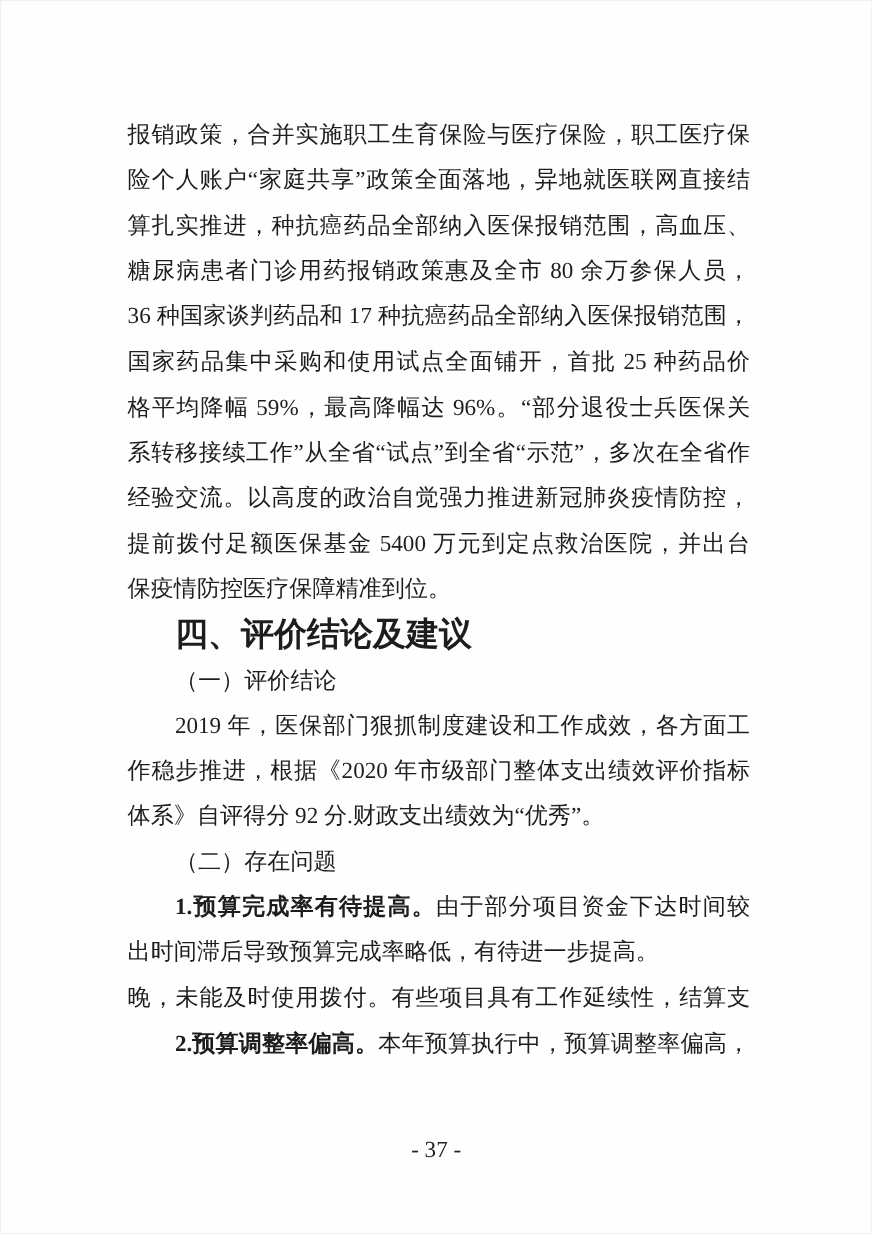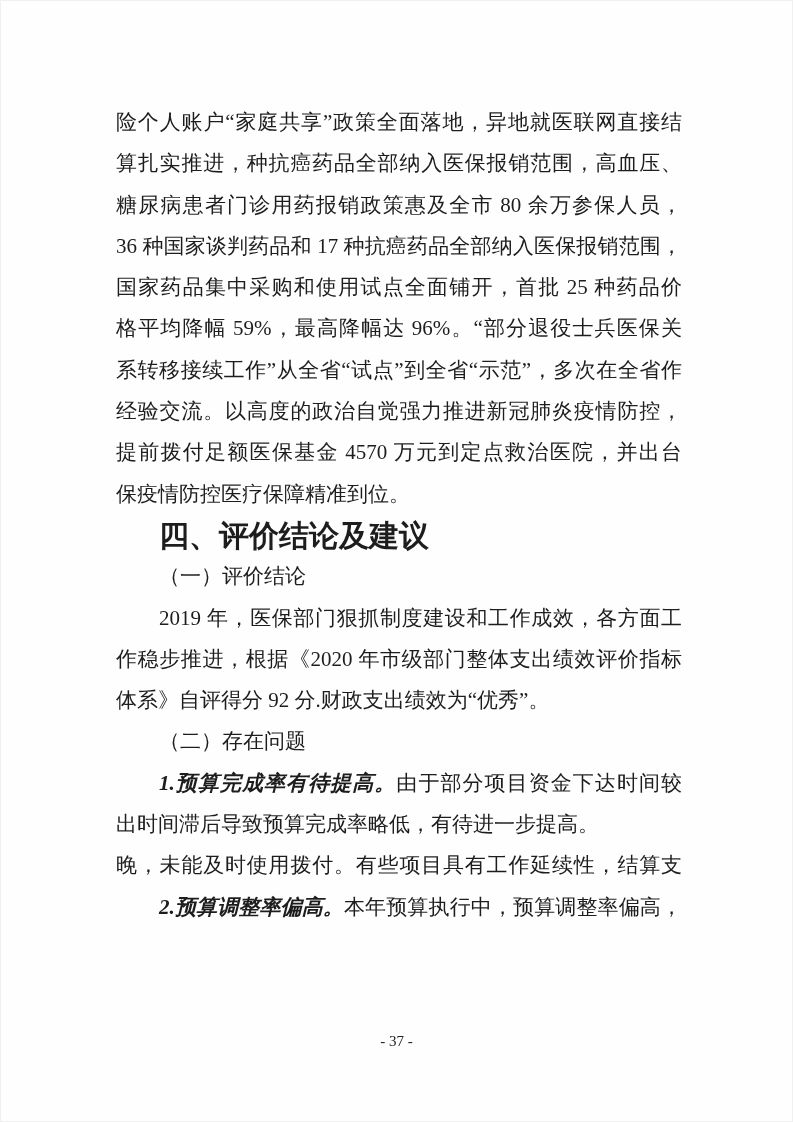--- a/index.html
+++ b/index.html
@@ -47,47 +47,47 @@
     text-align: left;
     text-align-last: left;
   }
   .line.heading2 {
     font-size: 21px;
     text-align: right;
     text-align-last: left;
   }
   .bold {
     font-weight: 700;
-    font-style: italic;
   }
   .footer {
     position: absolute;
     top: 1032px;
     left: 0;
     right: 0;
     text-align: center;
-    font-size: 15px;
+    font-size: 21px;
     color: #222222;
     font-family: "Liberation Serif", "DejaVu Serif", serif;
   }
 </style>
 </head>
 <body>
 
 <div class="page">
   <div class="content" id="doc">
+      <div class="line body"><span>报销政策，合并实施职工生育保险与医疗保险，职工医疗保</span></div>
       <div class="line body"><span>险个人账户“家庭共享”政策全面落地，异地就医联网直接结</span></div>
       <div class="line body"><span>算扎实推进，种抗癌药品全部纳入医保报销范围，高血压、</span></div>
       <div class="line body"><span>糖尿病患者门诊用药报销政策惠及全市 80 余万参保人员，</span></div>
       <div class="line body"><span>36 种国家谈判药品和 17 种抗癌药品全部纳入医保报销范围，</span></div>
       <div class="line body"><span>国家药品集中采购和使用试点全面铺开，首批 25 种药品价</span></div>
       <div class="line body"><span>格平均降幅 59%，最高降幅达 96%。“部分退役士兵医保关</span></div>
       <div class="line body"><span>系转移接续工作”从全省“试点”到全省“示范”，多次在全省作</span></div>
       <div class="line body"><span>经验交流。以高度的政治自觉强力推进新冠肺炎疫情防控，</span></div>
-      <div class="line body"><span>提前拨付足额医保基金 4570 万元到定点救治医院，并出台</span></div>
+      <div class="line body"><span>提前拨付足额医保基金 5400 万元到定点救治医院，并出台</span></div>
       <div class="line body end"><span>保疫情防控医疗保障精准到位。</span></div>
       <div class="line heading1 end indent"><span>四、评价结论及建议</span></div>
       <div class="line heading2 end indent"><span>（一）评价结论</span></div>
       <div class="line body indent"><span>2019 年，医保部门狠抓制度建设和工作成效，各方面工</span></div>
       <div class="line body"><span>作稳步推进，根据《2020 年市级部门整体支出绩效评价指标</span></div>
       <div class="line body end"><span>体系》自评得分 92 分.财政支出绩效为“优秀”。</span></div>
       <div class="line heading2 end indent"><span>（二）存在问题</span></div>
       <div class="line body indent"><span class="bold">1.预算完成率有待提高。</span><span>由于部分项目资金下达时间较</span></div>
       <div class="line body end"><span>出时间滞后导致预算完成率略低，有待进一步提高。</span></div>
       <div class="line body"><span>晚，未能及时使用拨付。有些项目具有工作延续性，结算支</span></div>

